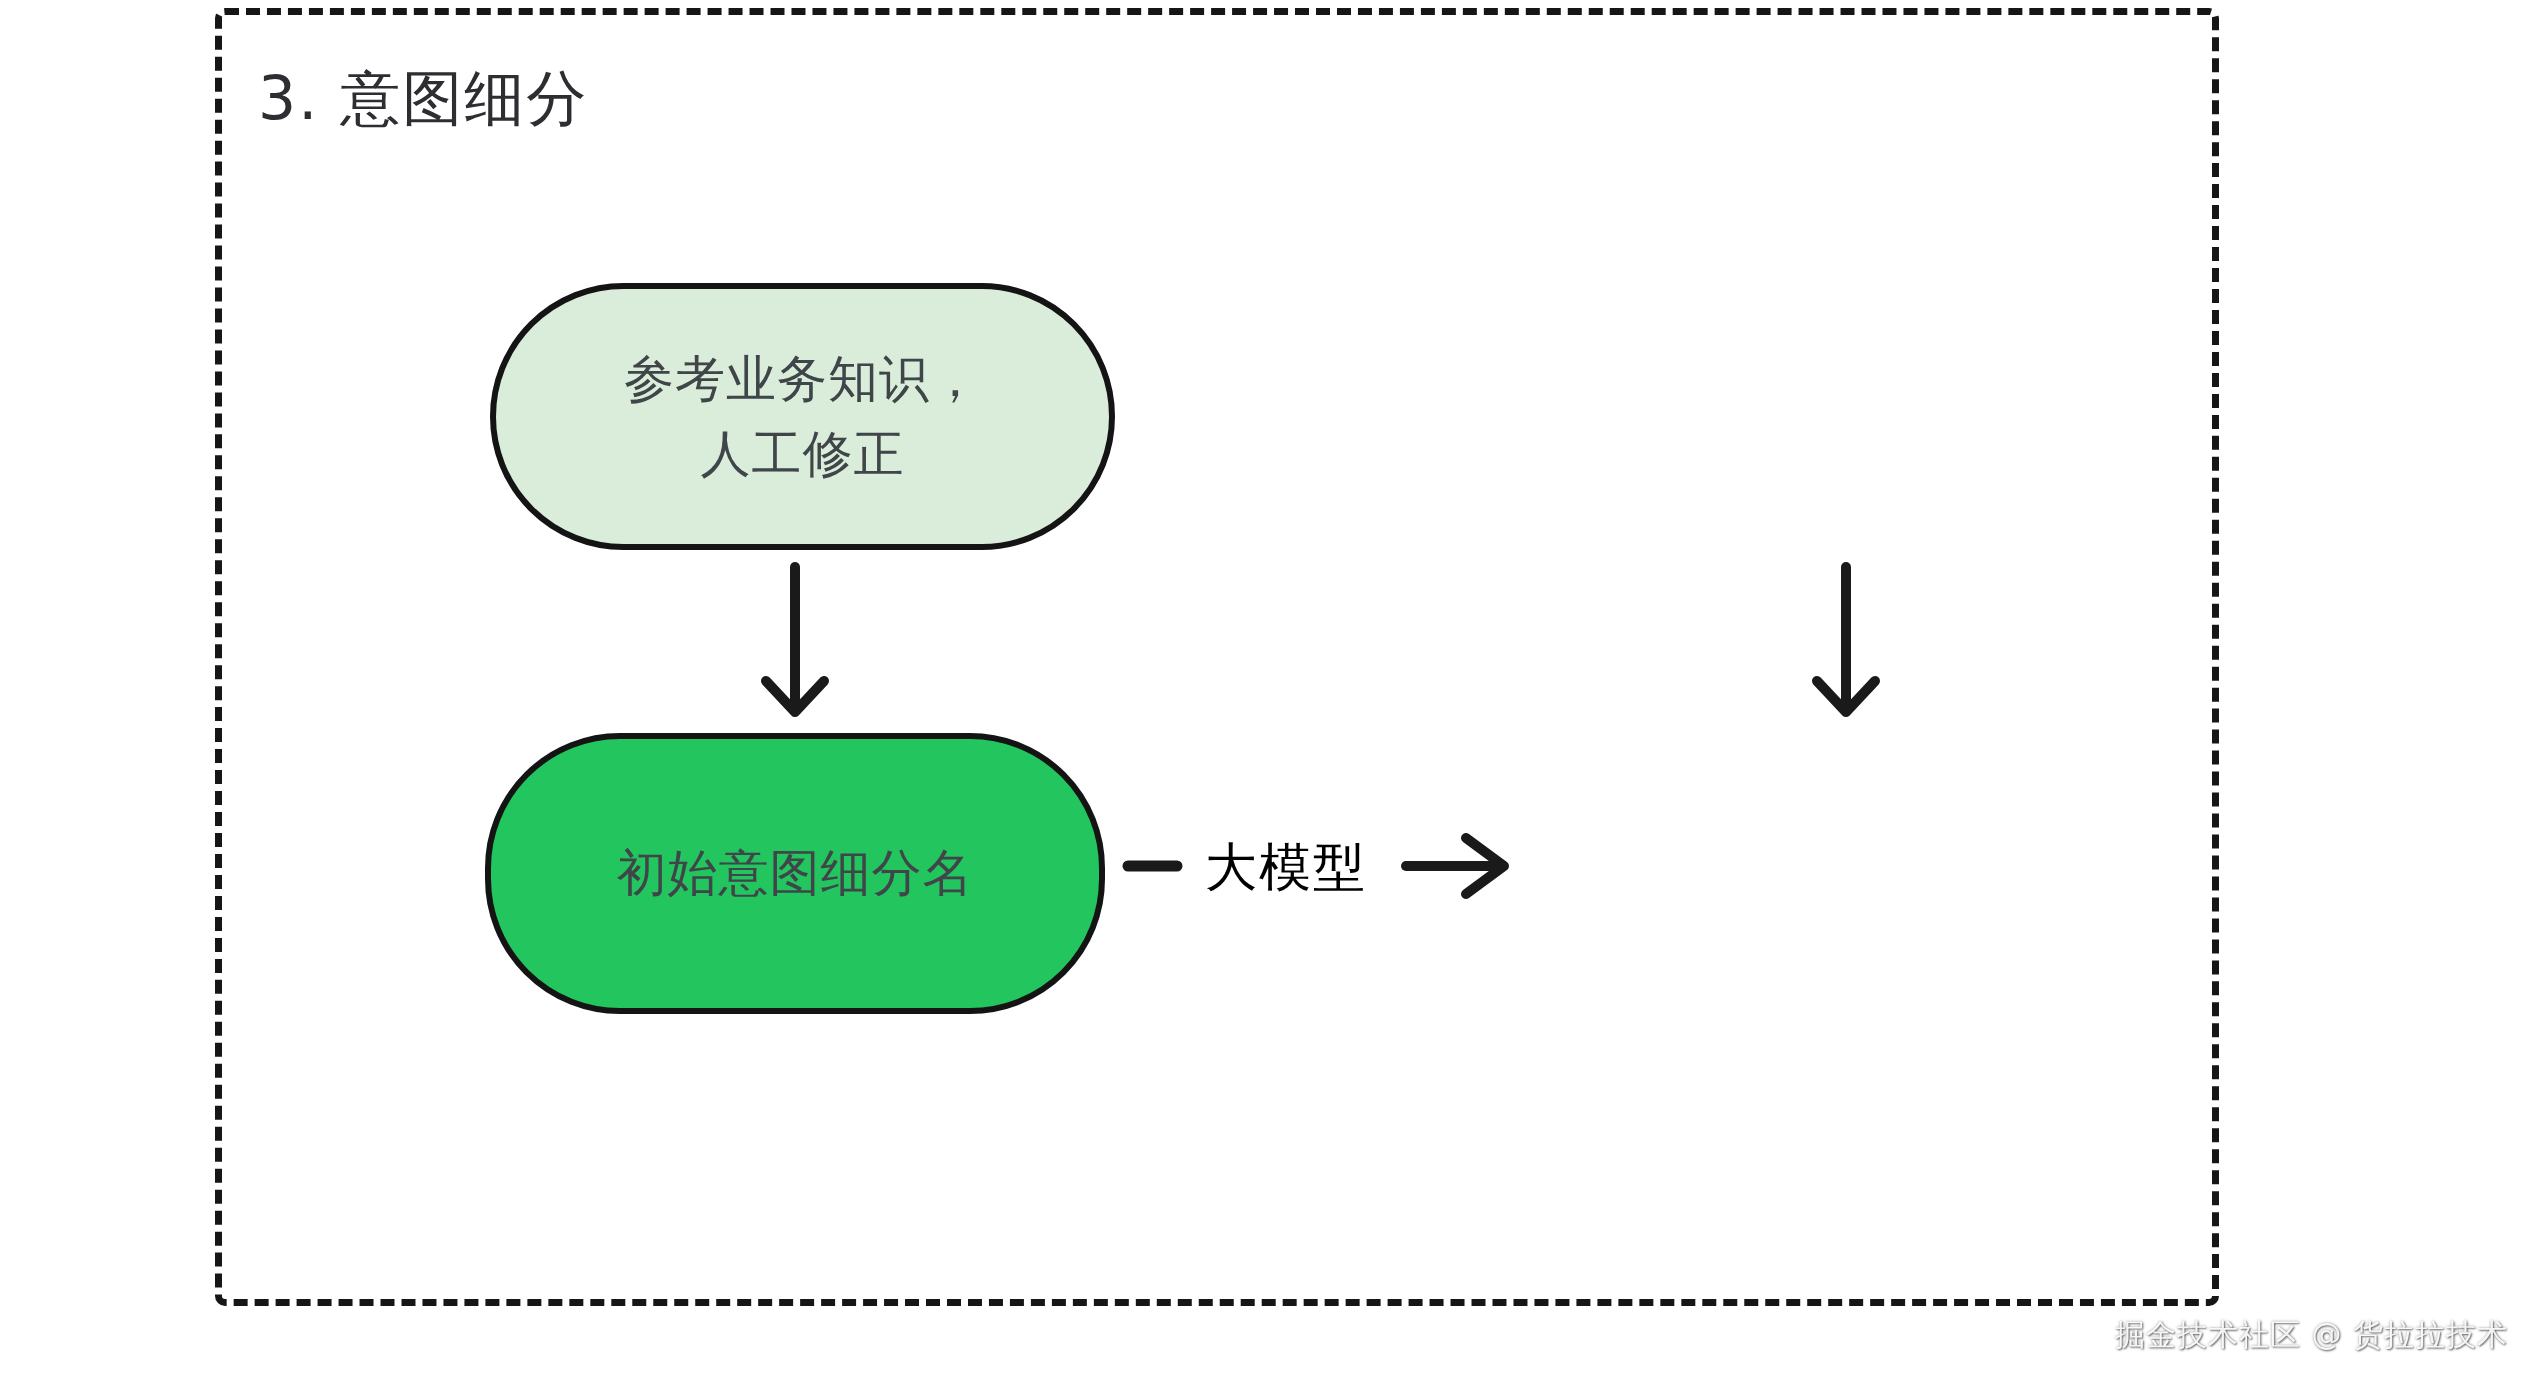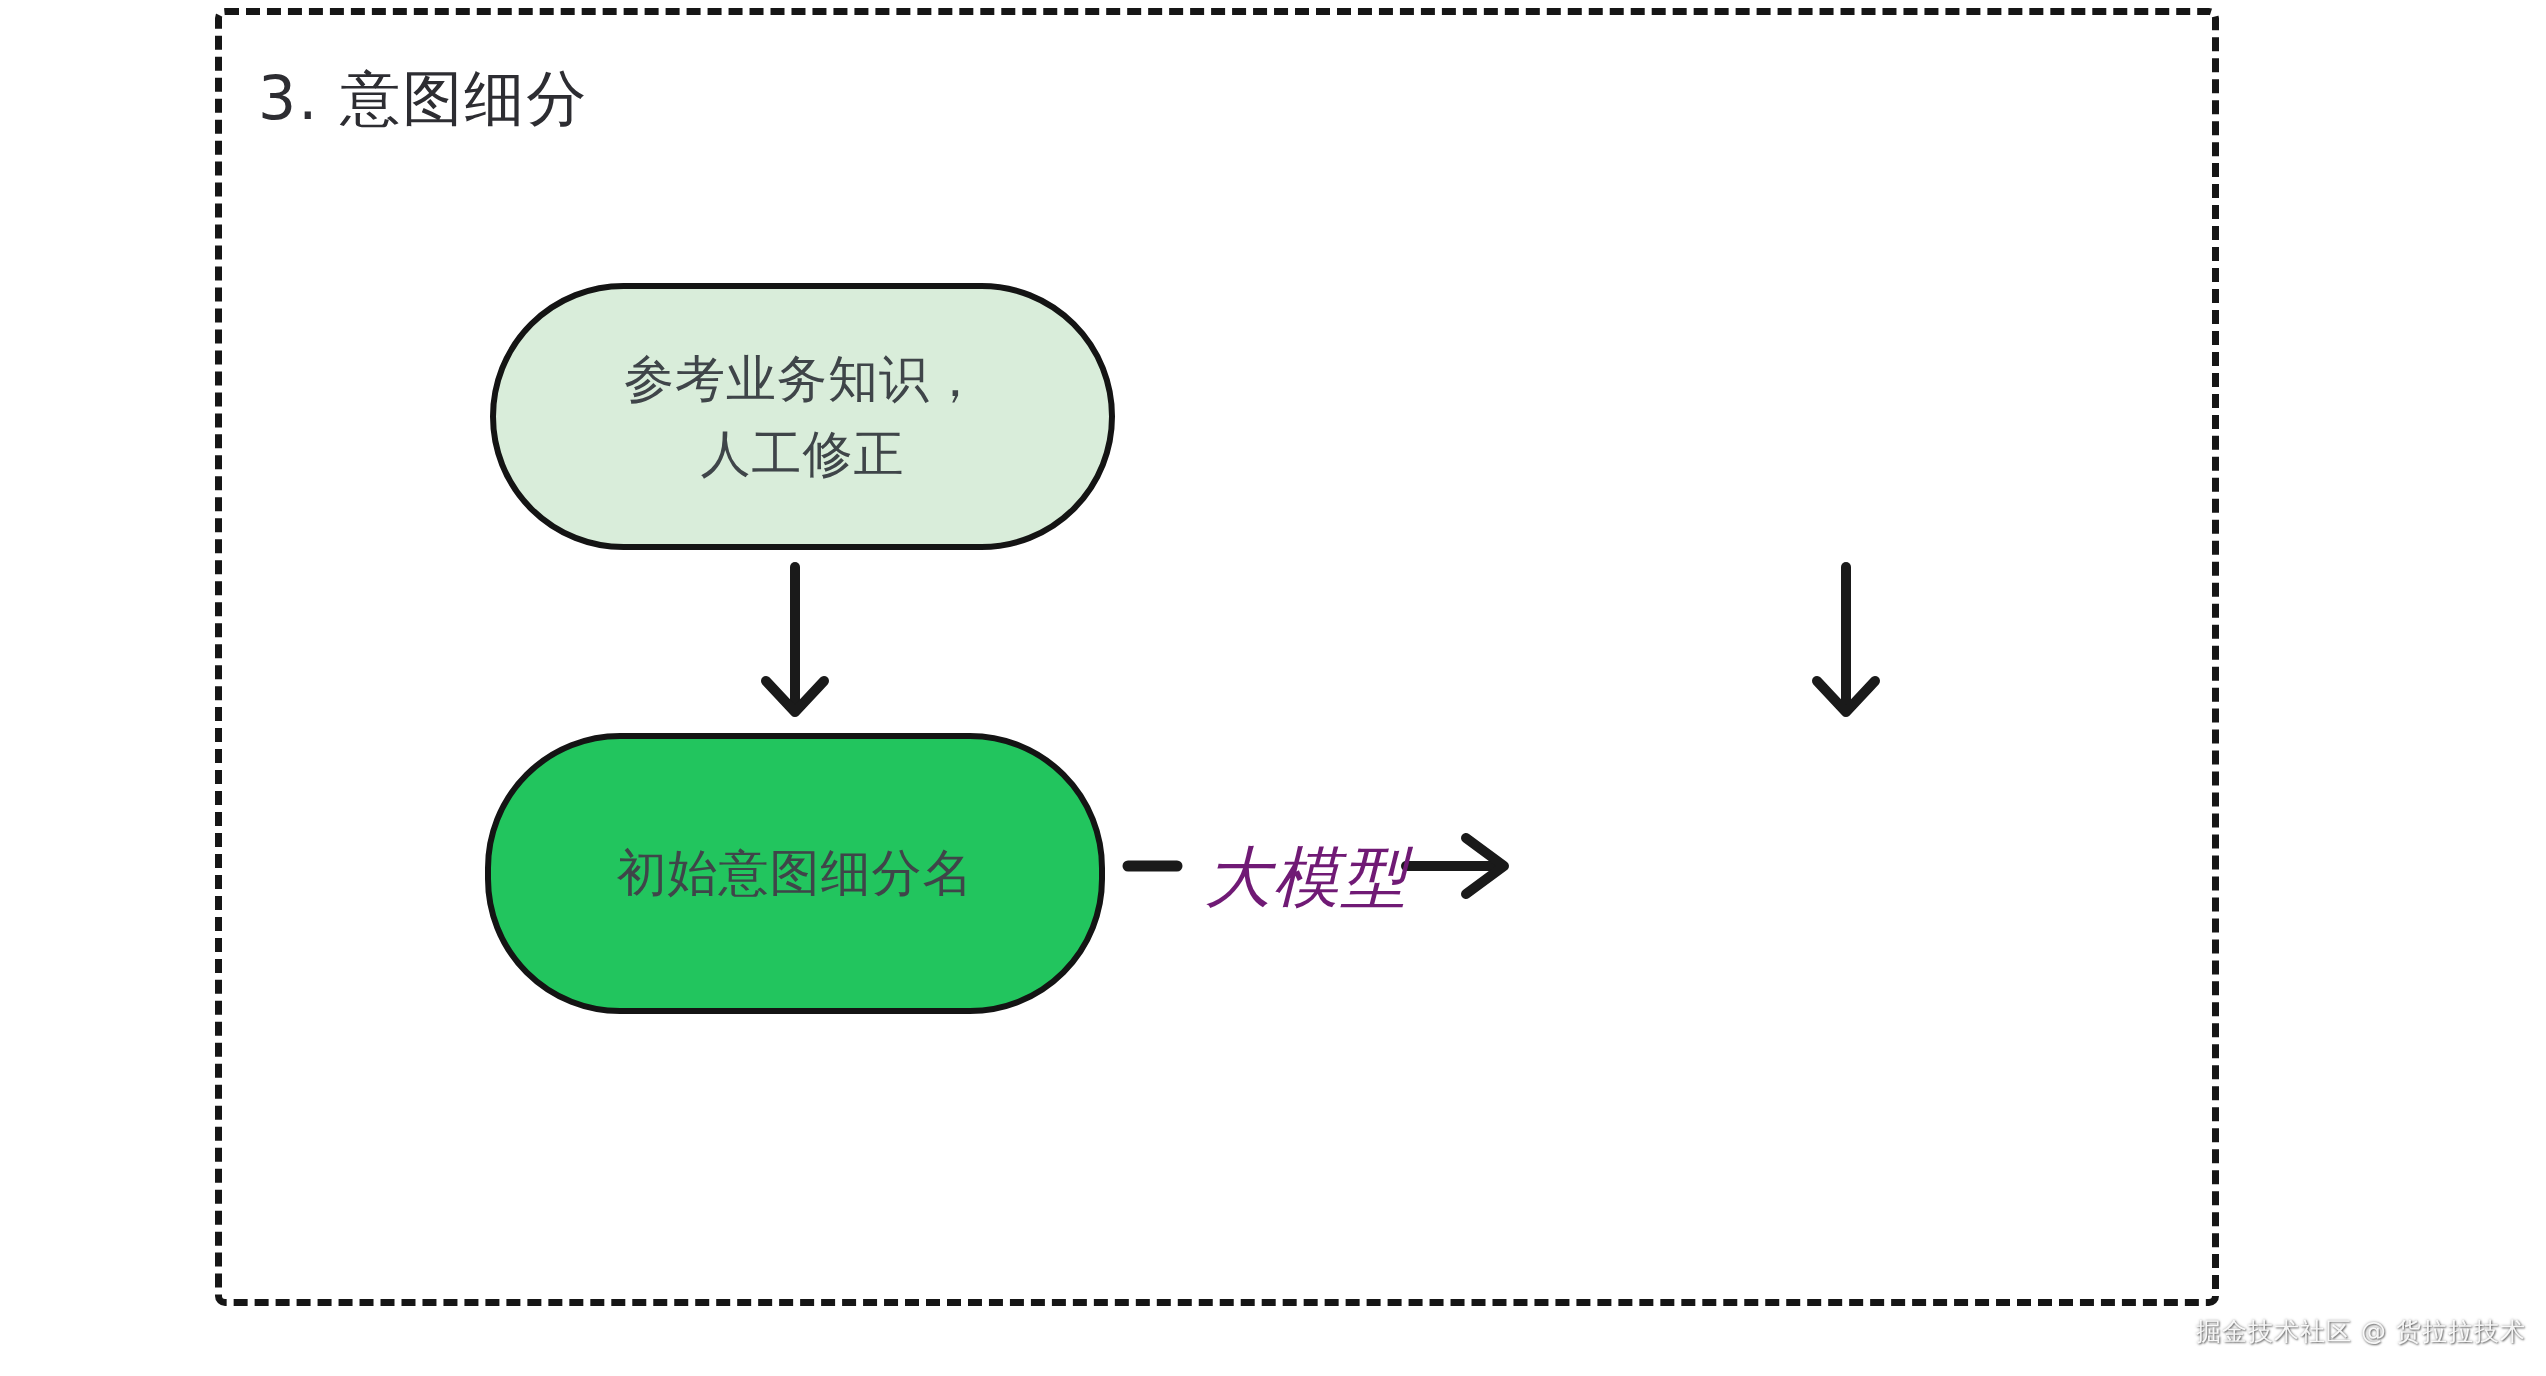--- a/index.html
+++ b/index.html
@@ -64,32 +64,31 @@
     position: absolute;
     left: 0; top: 0;
     width: 2546px;
     height: 1376px;
     pointer-events: none;
   }
   .edge-label {
     position: absolute;
     left: 1205px;
     top: 833px;
-    font-size: 66px;
+    font-size: 52px;
     font-weight: 500;
-    color: #701a75;
+    color: #000000;
     letter-spacing: 2px;
     white-space: nowrap;
-    font-style: italic;
   }
   .watermark {
     position: absolute;
-    right: 20px;
+    right: 38px;
     top: 1315px;
-    font-size: 25px;
+    font-size: 30px;
     letter-spacing: 1px;
     color: rgba(255,255,255,0.92);
     text-shadow: 1px 1px 2px rgba(0,0,0,0.55), 0 0 3px rgba(0,0,0,0.35);
     white-space: nowrap;
     text-align: center;
   }
 </style>
 </head>
 <body>
 

